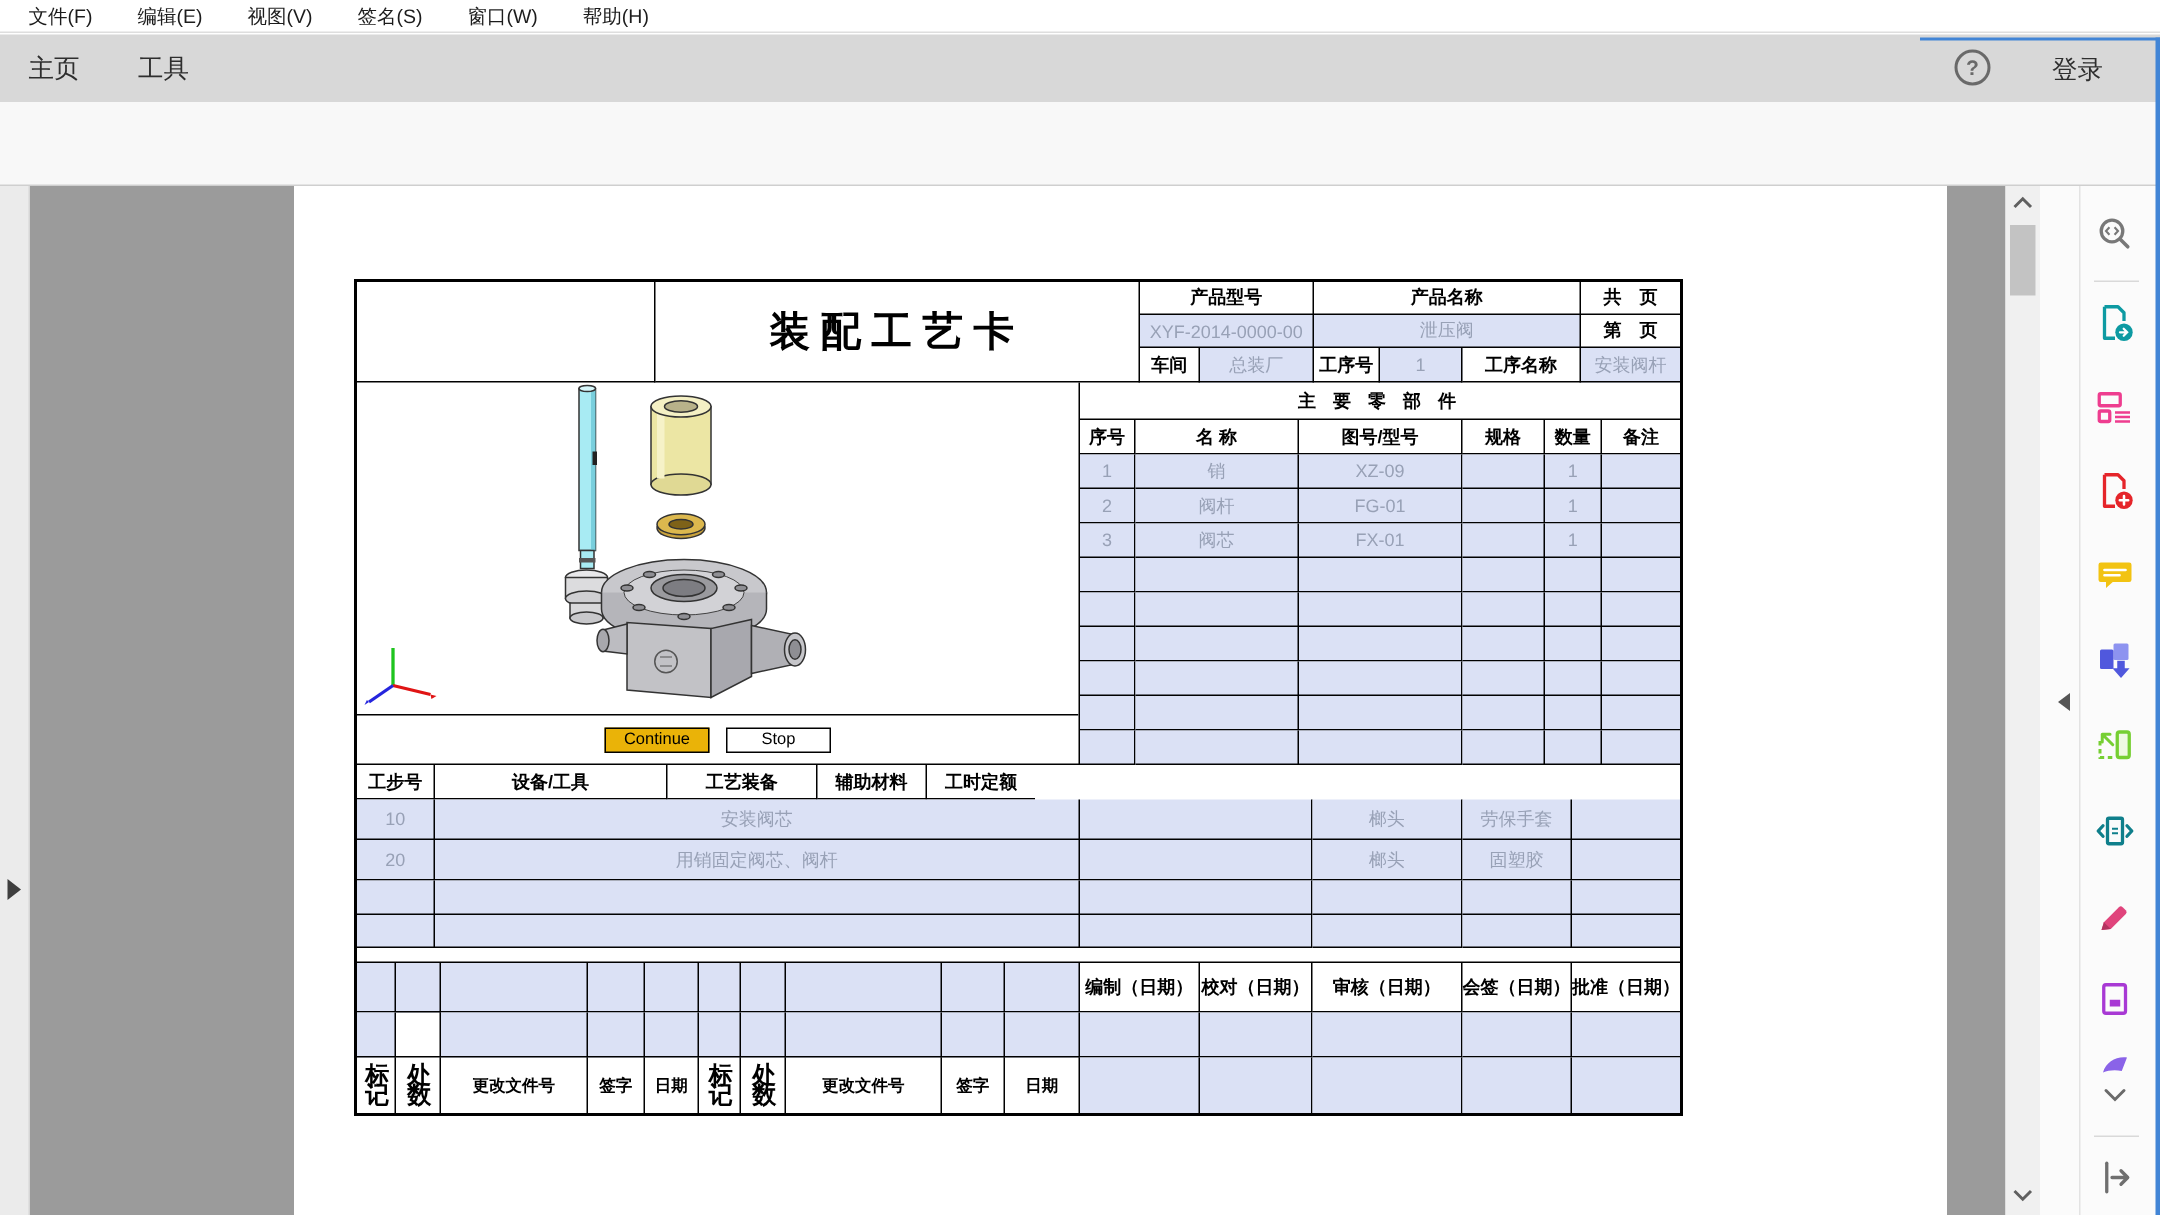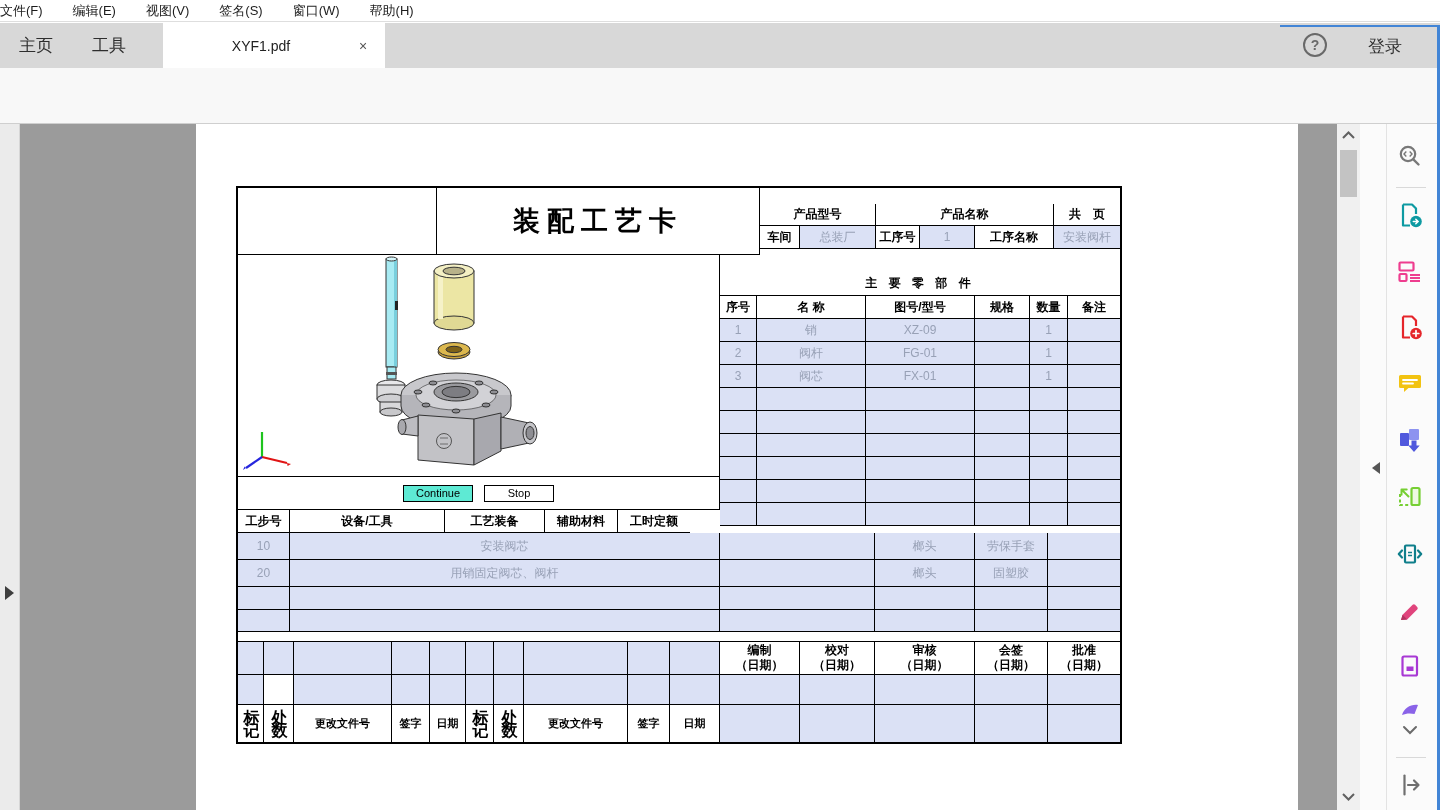--- a/index.html
+++ b/index.html
@@ -1,21 +1,21 @@
 <!DOCTYPE html>
 <html><head>
 <meta charset="utf-8">
 <style>
   html,body{margin:0;padding:0;}
   body{width:1440px;height:810px;position:relative;overflow:hidden;background:#fff;
        font-family:"Liberation Sans","DejaVu Sans",sans-serif;-webkit-font-smoothing:antialiased;}
   .abs{position:absolute;}
   
   #menubar{left:0;top:0;width:1440px;height:22px;background:#fff;border-bottom:1px solid #dedede;
-           display:flex;align-items:center;gap:30px;padding-left:0;font-size:13px;color:#1c1c1c;box-sizing:border-box;}
+           display:flex;align-items:center;gap:30px;padding-left:19px;font-size:13px;color:#1c1c1c;box-sizing:border-box;}
   #menubar span{cursor:default;}
   
   #tabbar{left:0;top:23px;width:1440px;height:45px;background:#d8d8d8;}
   .navtab{position:absolute;top:0;height:45px;display:flex;align-items:center;justify-content:center;
           font-size:17px;color:#2e2e2e;}
   #doctab{position:absolute;left:163px;top:0;width:222px;height:45px;background:#fff;display:flex;align-items:center;}
   #doctab .lbl{flex:1;text-align:center;font-size:14px;color:#222;}
   #doctab .x{width:26px;font-size:14px;color:#555;text-align:left;}
   #helpbtn{left:1303px;top:33px;width:24px;height:24px;border:2px solid #696969;border-radius:50%;
            display:flex;align-items:center;justify-content:center;font-size:14px;font-weight:bold;color:#696969;box-sizing:border-box;}
@@ -41,40 +41,40 @@
   #doctable{position:absolute;left:40px;top:62px;width:886px;height:558px;border:2px solid #000;background:#fff;
             display:flex;flex-direction:column;box-sizing:border-box;font-size:12px;color:#000;}
   .r{display:flex;flex-shrink:0;}
   .c{box-sizing:border-box;border-right:1px solid #000;border-bottom:1px solid #000;display:flex;
      align-items:center;justify-content:center;overflow:hidden;flex-shrink:0;}
   .nr{border-right:none!important;}
   .nb{border-bottom:none!important;}
   .f{background:#dbe1f5;color:#98a1b6;}
   .bd{font-weight:bold;color:#000;}
   #titlecell{font-size:27px;font-weight:bold;letter-spacing:7px;}
-  .col{display:flex;flex-direction:column;flex-shrink:0;margin-top:16px;}
+  .col{display:flex;flex-direction:column;flex-shrink:0;}
   
   .hw0{width:116px}.hw1{width:178px}.hw2{width:66px}
   .h3a{width:40px}.h3b{width:76px}.h3c{width:44px}.h3d{width:55px}.h3e{width:79px}.h3f{width:66px}
   
   .pw0{width:37px}.pw1{width:109px}.pw2{width:109px}.pw3{width:55px}.pw4{width:38px}.pw5{width:52px}
   .prow{height:23px;}
   
   .sw0{width:52px}.sw1{width:430px}.sw2{width:155px}.sw3{width:100px}.sw4{width:73px}.sw5{width:72px}
   
   .aw0{width:26px}.aw1{width:30px}.aw2{width:98px}.aw3{width:38px}.aw4{width:36px}
   .aw5{width:28px}.aw6{width:30px}.aw7{width:104px}.aw8{width:42px}.aw9{width:50px}
   .ar0{width:80px}.ar1{width:75px}.ar2{width:100px}.ar3{width:73px}.ar4{width:72px}
   .stack{width:14px;word-break:break-all;line-height:13px;text-align:right;font-size:16px;font-weight:bold;}
   .small{font-size:11px;font-weight:bold;}
-  .two{flex-direction:column;line-height:15px;font-weight:bold;}
+  .two{flex-direction:row;line-height:15px;font-weight:bold;}
   
   .pdfbtn{height:17px;width:70px;border:1px solid #000;font-size:11px;display:flex;align-items:center;
           justify-content:center;font-family:"Liberation Sans",sans-serif;box-sizing:border-box;}
-  #btncontinue{background:#5eead4;color:#000;}
+  #btncontinue{background:#eab308;color:#000;}
   #btnstop{background:#fff;color:#000;}
   
   #vscroll{left:1337px;top:124px;width:23px;height:686px;background:#f0f0f0;}
   #vthumb{position:absolute;left:3px;top:26px;width:17px;height:47px;background:#c3c3c3;}
   .chev{stroke:#606060;fill:none;stroke-width:2;}
   
   #toolspanel{left:1360px;top:124px;width:80px;height:686px;background:#fbfbfb;}
   #panelline{position:absolute;left:26px;top:0;width:1px;height:686px;background:#e3e3e3;}
   #collapsearrow{position:absolute;left:6px;top:338px;width:0;height:0;border:6px solid transparent;border-right:8px solid #555;}
   .sbtn{position:absolute;left:34px;width:32px;height:32px;display:flex;align-items:center;justify-content:center;}
@@ -90,24 +90,20 @@
   <span>编辑(E)</span>
   <span>视图(V)</span>
   <span>签名(S)</span>
   <span>窗口(W)</span>
   <span>帮助(H)</span>
 </div>
 
 <div id="tabbar" class="abs">
   <div class="navtab" style="left:8px;width:56px;">主页</div>
   <div class="navtab" style="left:81px;width:56px;">工具</div>
-  <div id="doctab">
-    <span class="lbl">XYF1.pdf</span>
-    <span class="x">×</span>
-  </div>
 </div>
 <div id="helpbtn" class="abs">?</div>
 <div id="signin" class="abs">登录</div>
 
 <div id="toolbar" class="abs">
   <div class="tbtn" style="left:16px">
     <svg class="ti" viewBox="0 0 24 24">
         <path d="M4.5 4.5h12l3 3v12h-15z"></path>
         <path d="M8 4.5v5h7v-5"></path>
         <path d="M7.5 19.5v-6h9v6"></path>
@@ -255,20 +251,25 @@
   <div id="doctable">
 
     <div class="r" style="height:67px">
       <div class="c" style="width:199px"></div>
       <div class="c bd" id="titlecell" style="width:323px">装配工艺卡</div>
       <div class="col" style="width:360px">
         <div class="r" style="height:22px">
           <div class="c bd hw0">产品型号</div>
           <div class="c bd hw1">产品名称</div>
           <div class="c bd hw2 nr">共　页</div>
+        </div>
+        <div class="r" style="height:22px">
+          <div class="c f hw0">XYF-2014-0000-00</div>
+          <div class="c f hw1">泄压阀</div>
+          <div class="c bd hw2 nr">第　页</div>
         </div>
         <div class="r" style="height:23px">
           <div class="c bd h3a">车间</div>
           <div class="c f h3b">总装厂</div>
           <div class="c bd h3c">工序号</div>
           <div class="c f h3d">1</div>
           <div class="c bd h3e">工序名称</div>
           <div class="c f h3f nr">安装阀杆</div>
         </div>
       </div>

